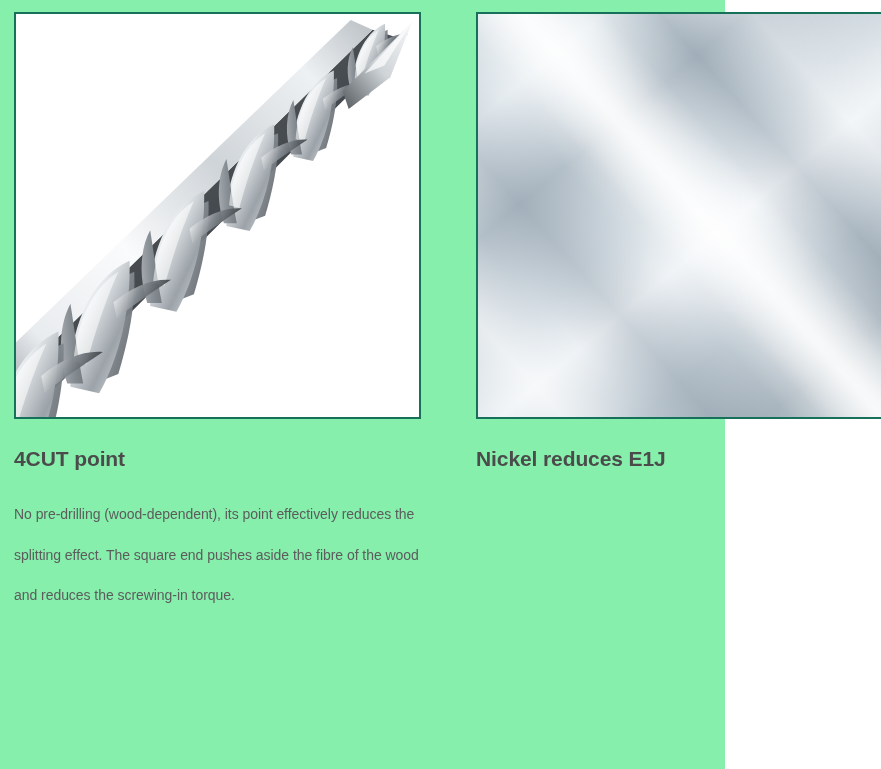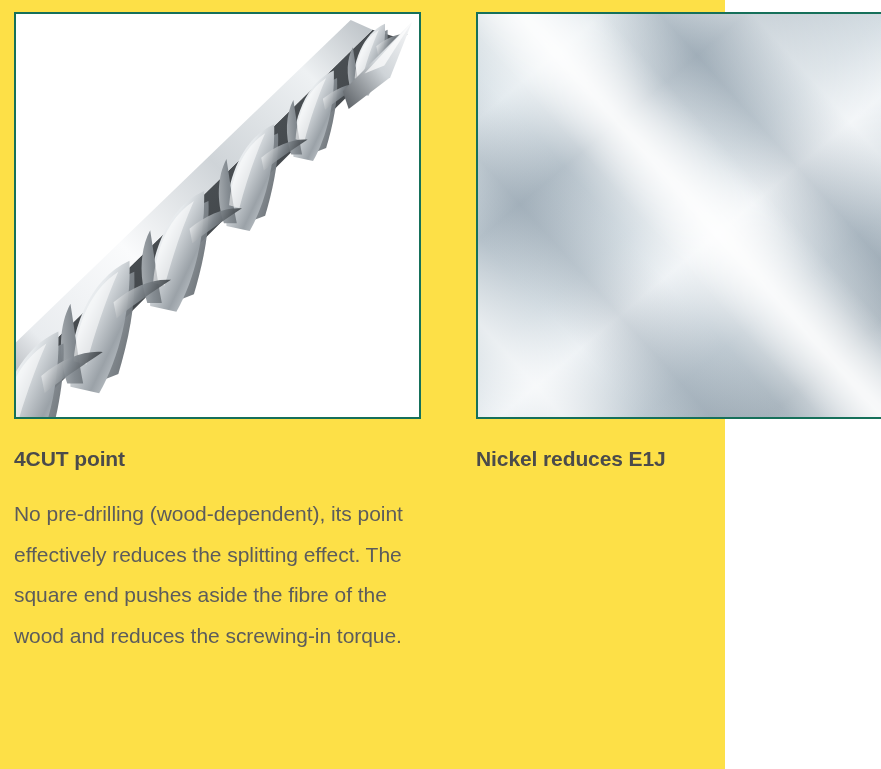--- a/index.html
+++ b/index.html
@@ -13,21 +13,21 @@
     height: 769px;
     overflow: hidden;
     font-family: "Liberation Sans", sans-serif;
     -webkit-font-smoothing: antialiased;
   }
 
   .page {
     position: relative;
     width: 725px;
     height: 769px;
-    background: #fde047;
+    background: #86efac;
   }
 
   
   .col {
     position: absolute;
     top: 0;
   }
   .col-left  { left: 0px;   width: 450px; }
   .col-right { left: 462px; width: 419px; }
 
@@ -100,21 +100,21 @@
     color: #4b4b4b;
     letter-spacing: -0.1px;
     white-space: nowrap;
   }
   .caption-body {
     position: absolute;
     left: 14px;
     top: 494px;
     margin: 0;
     width: 412px;
-    font-size: 21px;
+    font-size: 14px;
     font-weight: normal;
     line-height: 40.5px;
     color: #5c5c5c;
     letter-spacing: -0.05px;
   }
 </style>
 </head>
 <body>
 
 <div class="page">

